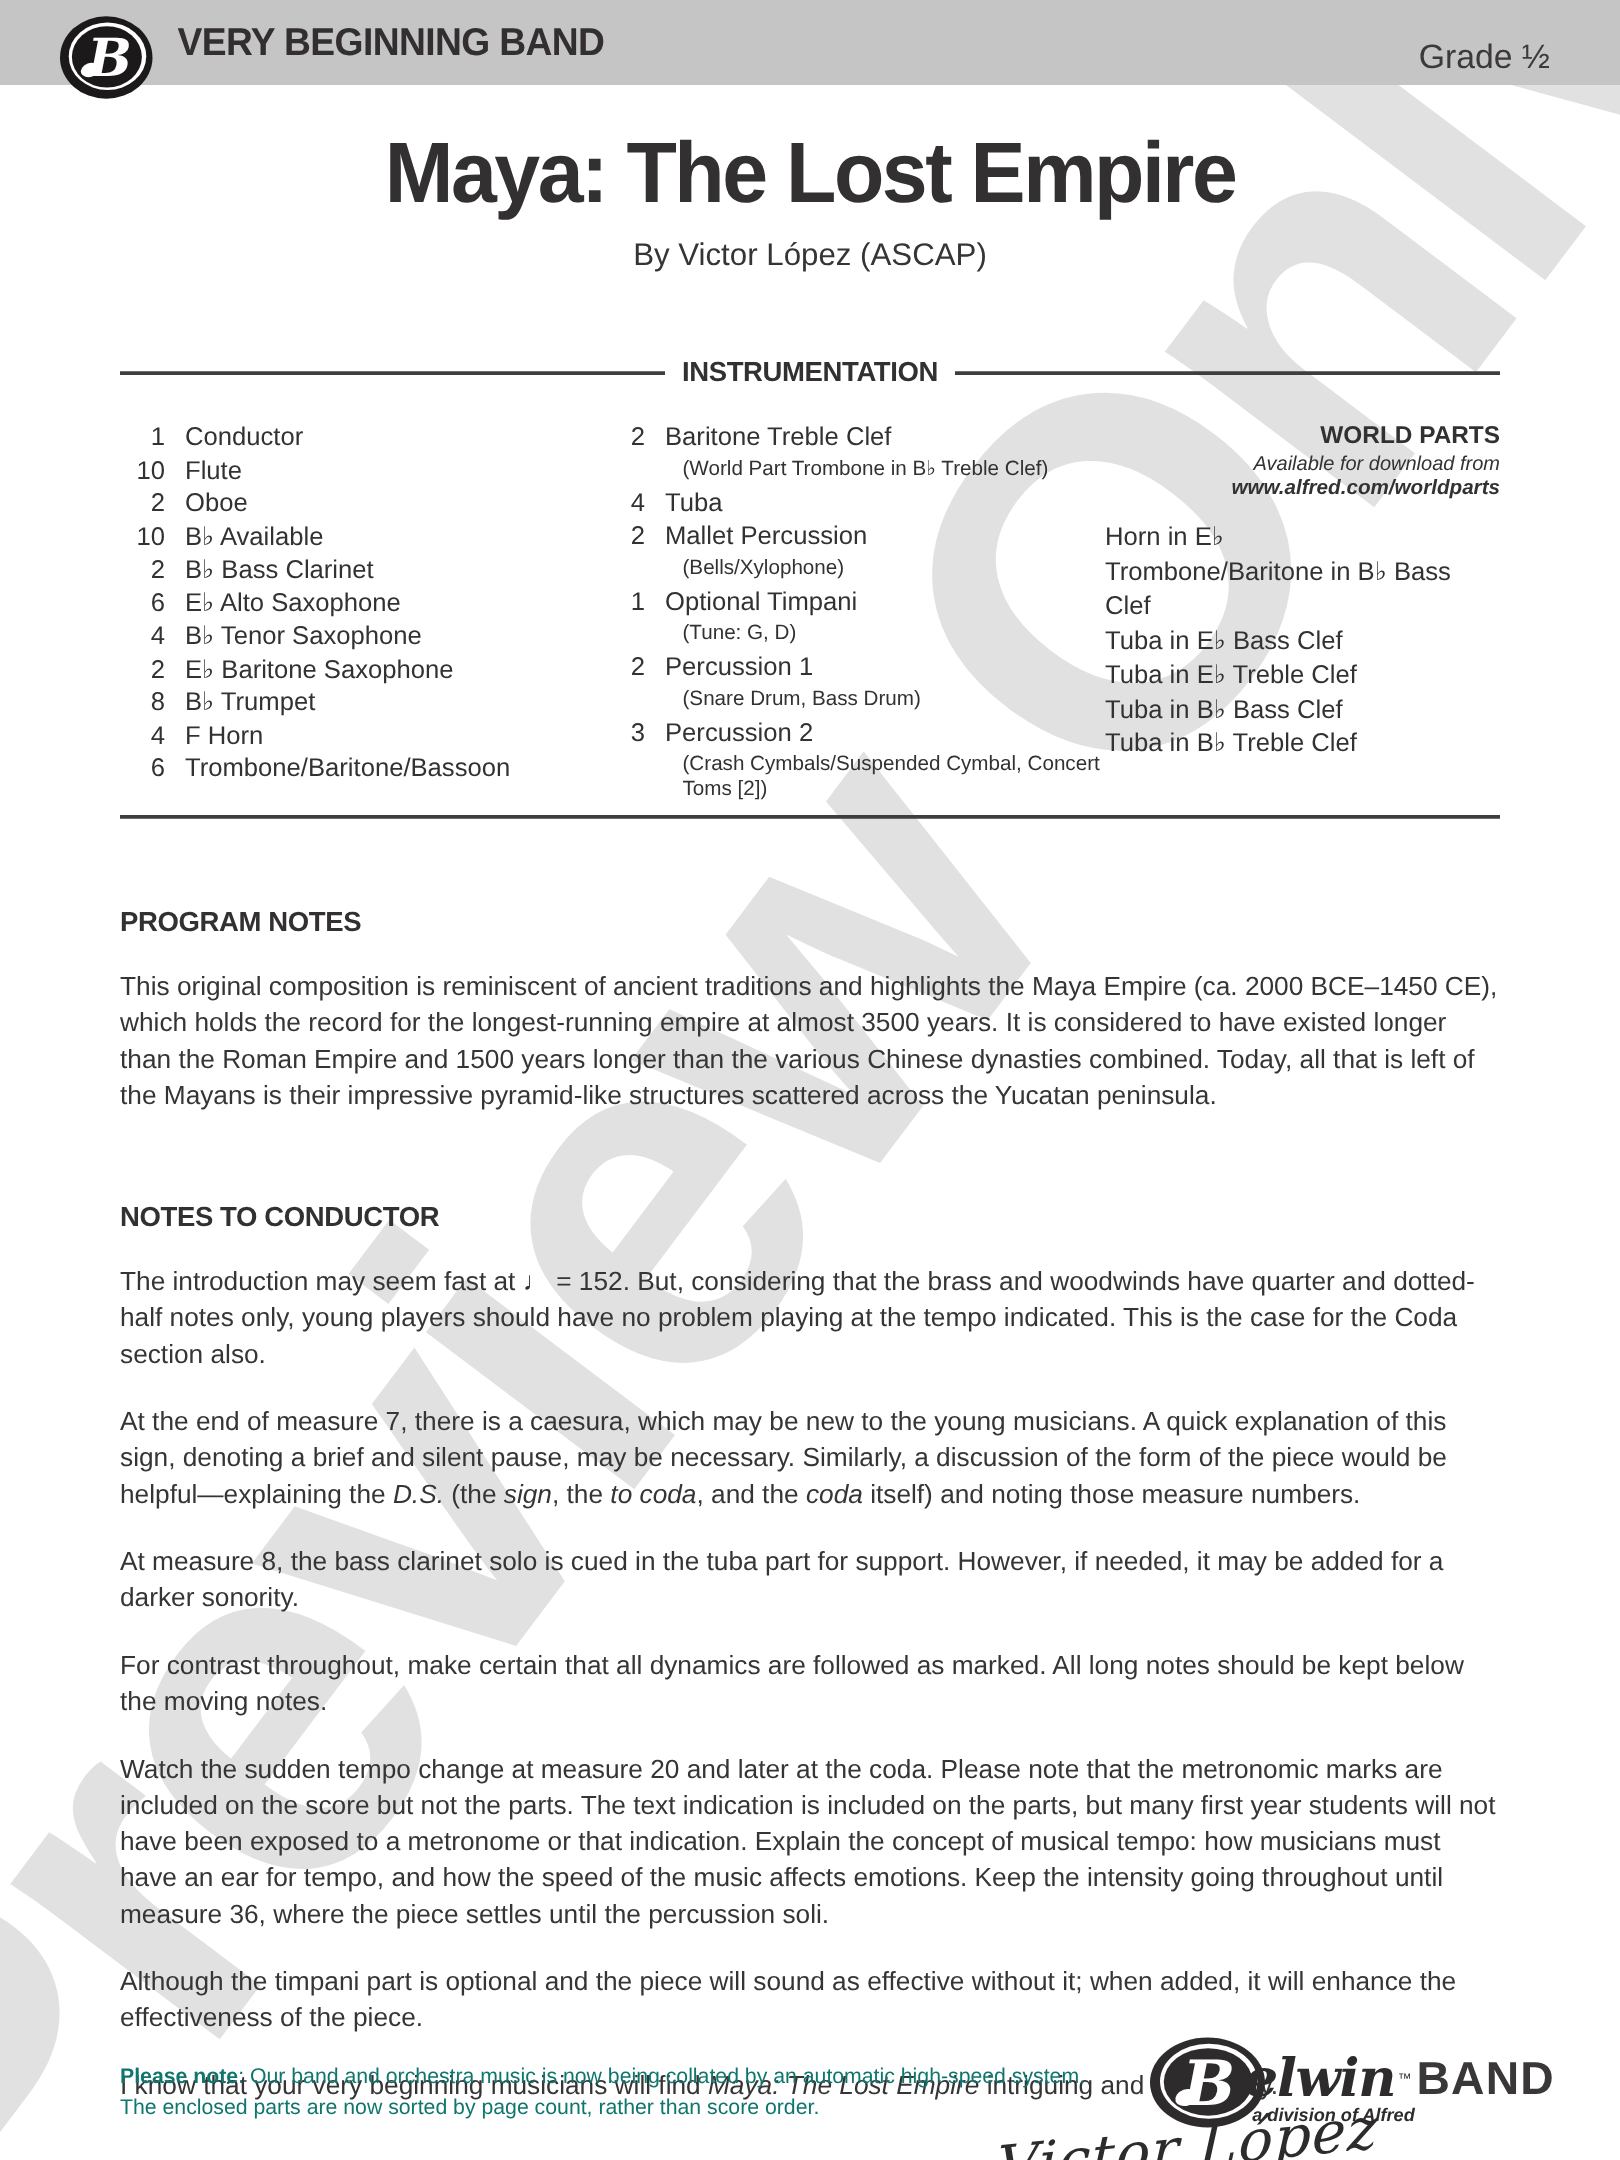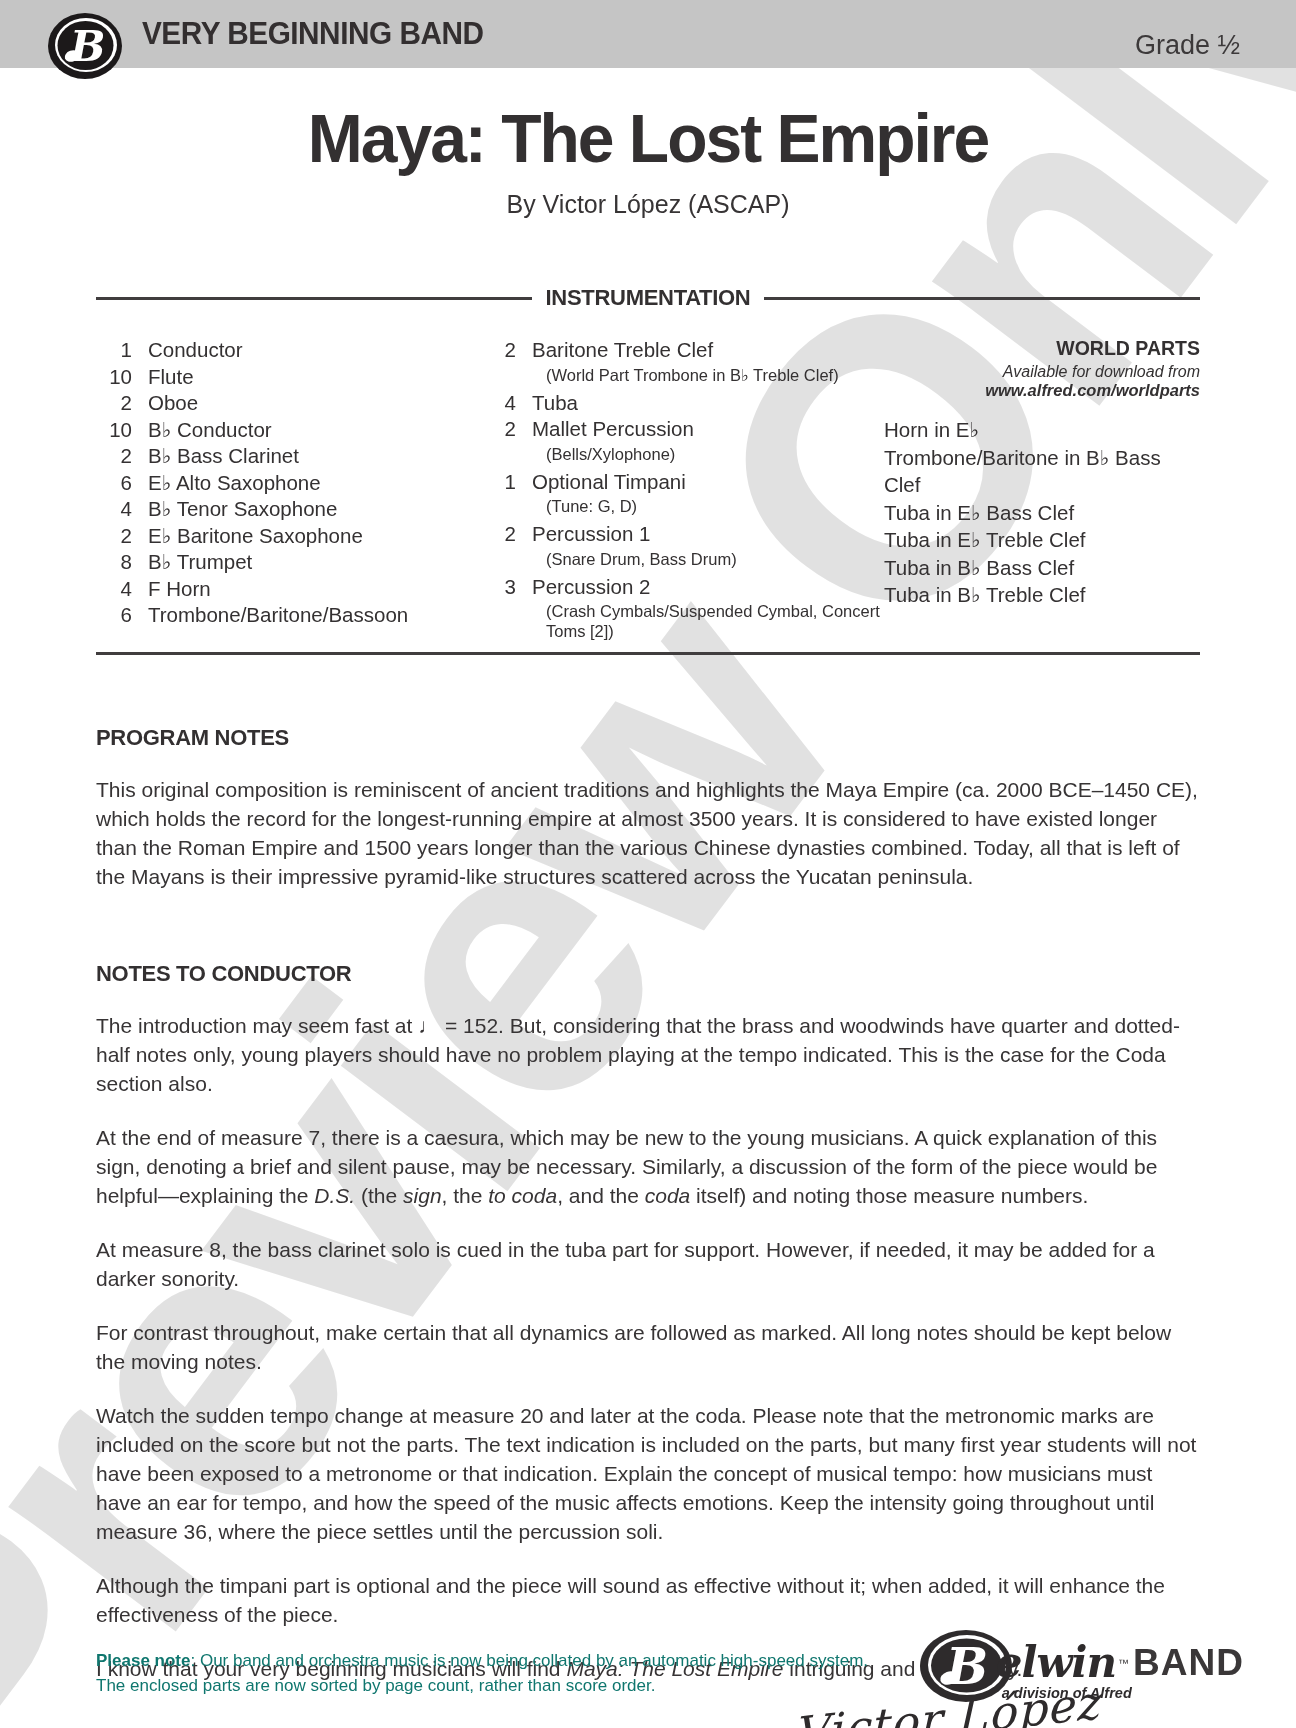--- a/index.html
+++ b/index.html
@@ -221,21 +221,21 @@
           <div class="inst-row">
             <span class="qty">10</span>
             <span>Flute</span>
           </div>
           <div class="inst-row">
             <span class="qty">2</span>
             <span>Oboe</span>
           </div>
           <div class="inst-row">
             <span class="qty">10</span>
-            <span>B♭ Conductor</span>
+            <span>B♭ Available</span>
           </div>
           <div class="inst-row">
             <span class="qty">2</span>
             <span>B♭ Bass Clarinet</span>
           </div>
           <div class="inst-row">
             <span class="qty">6</span>
             <span>E♭ Alto Saxophone</span>
           </div>
           <div class="inst-row">

